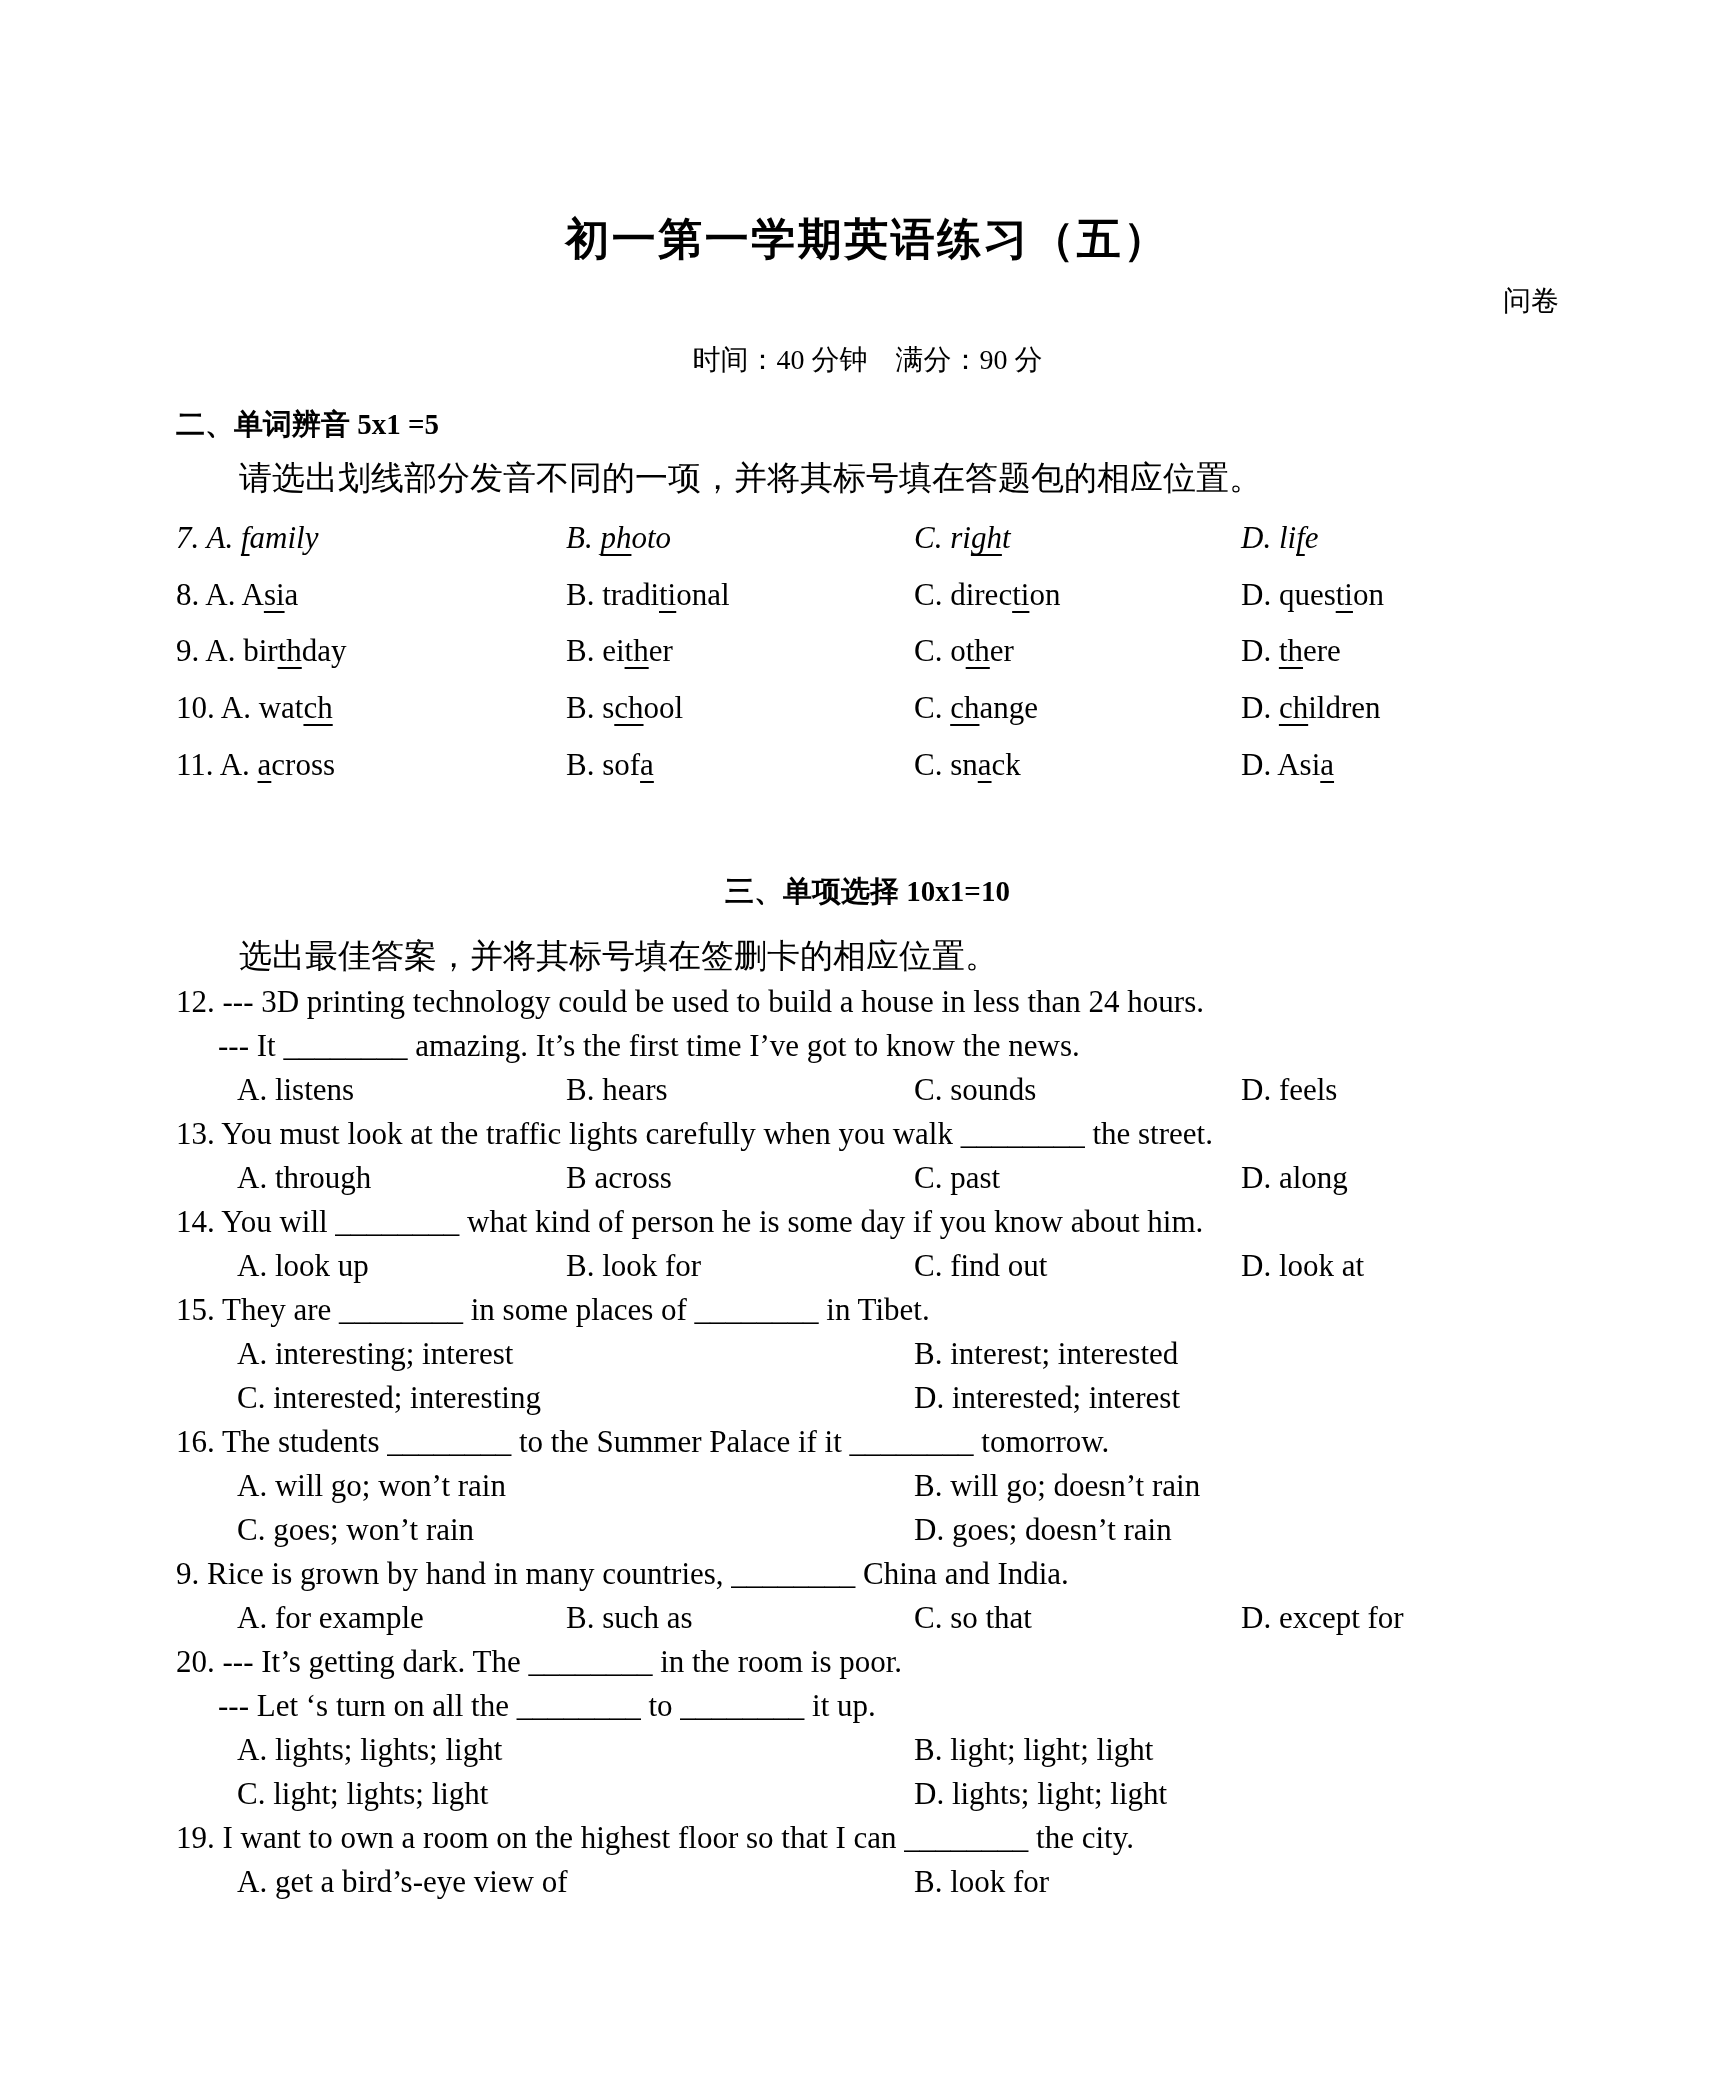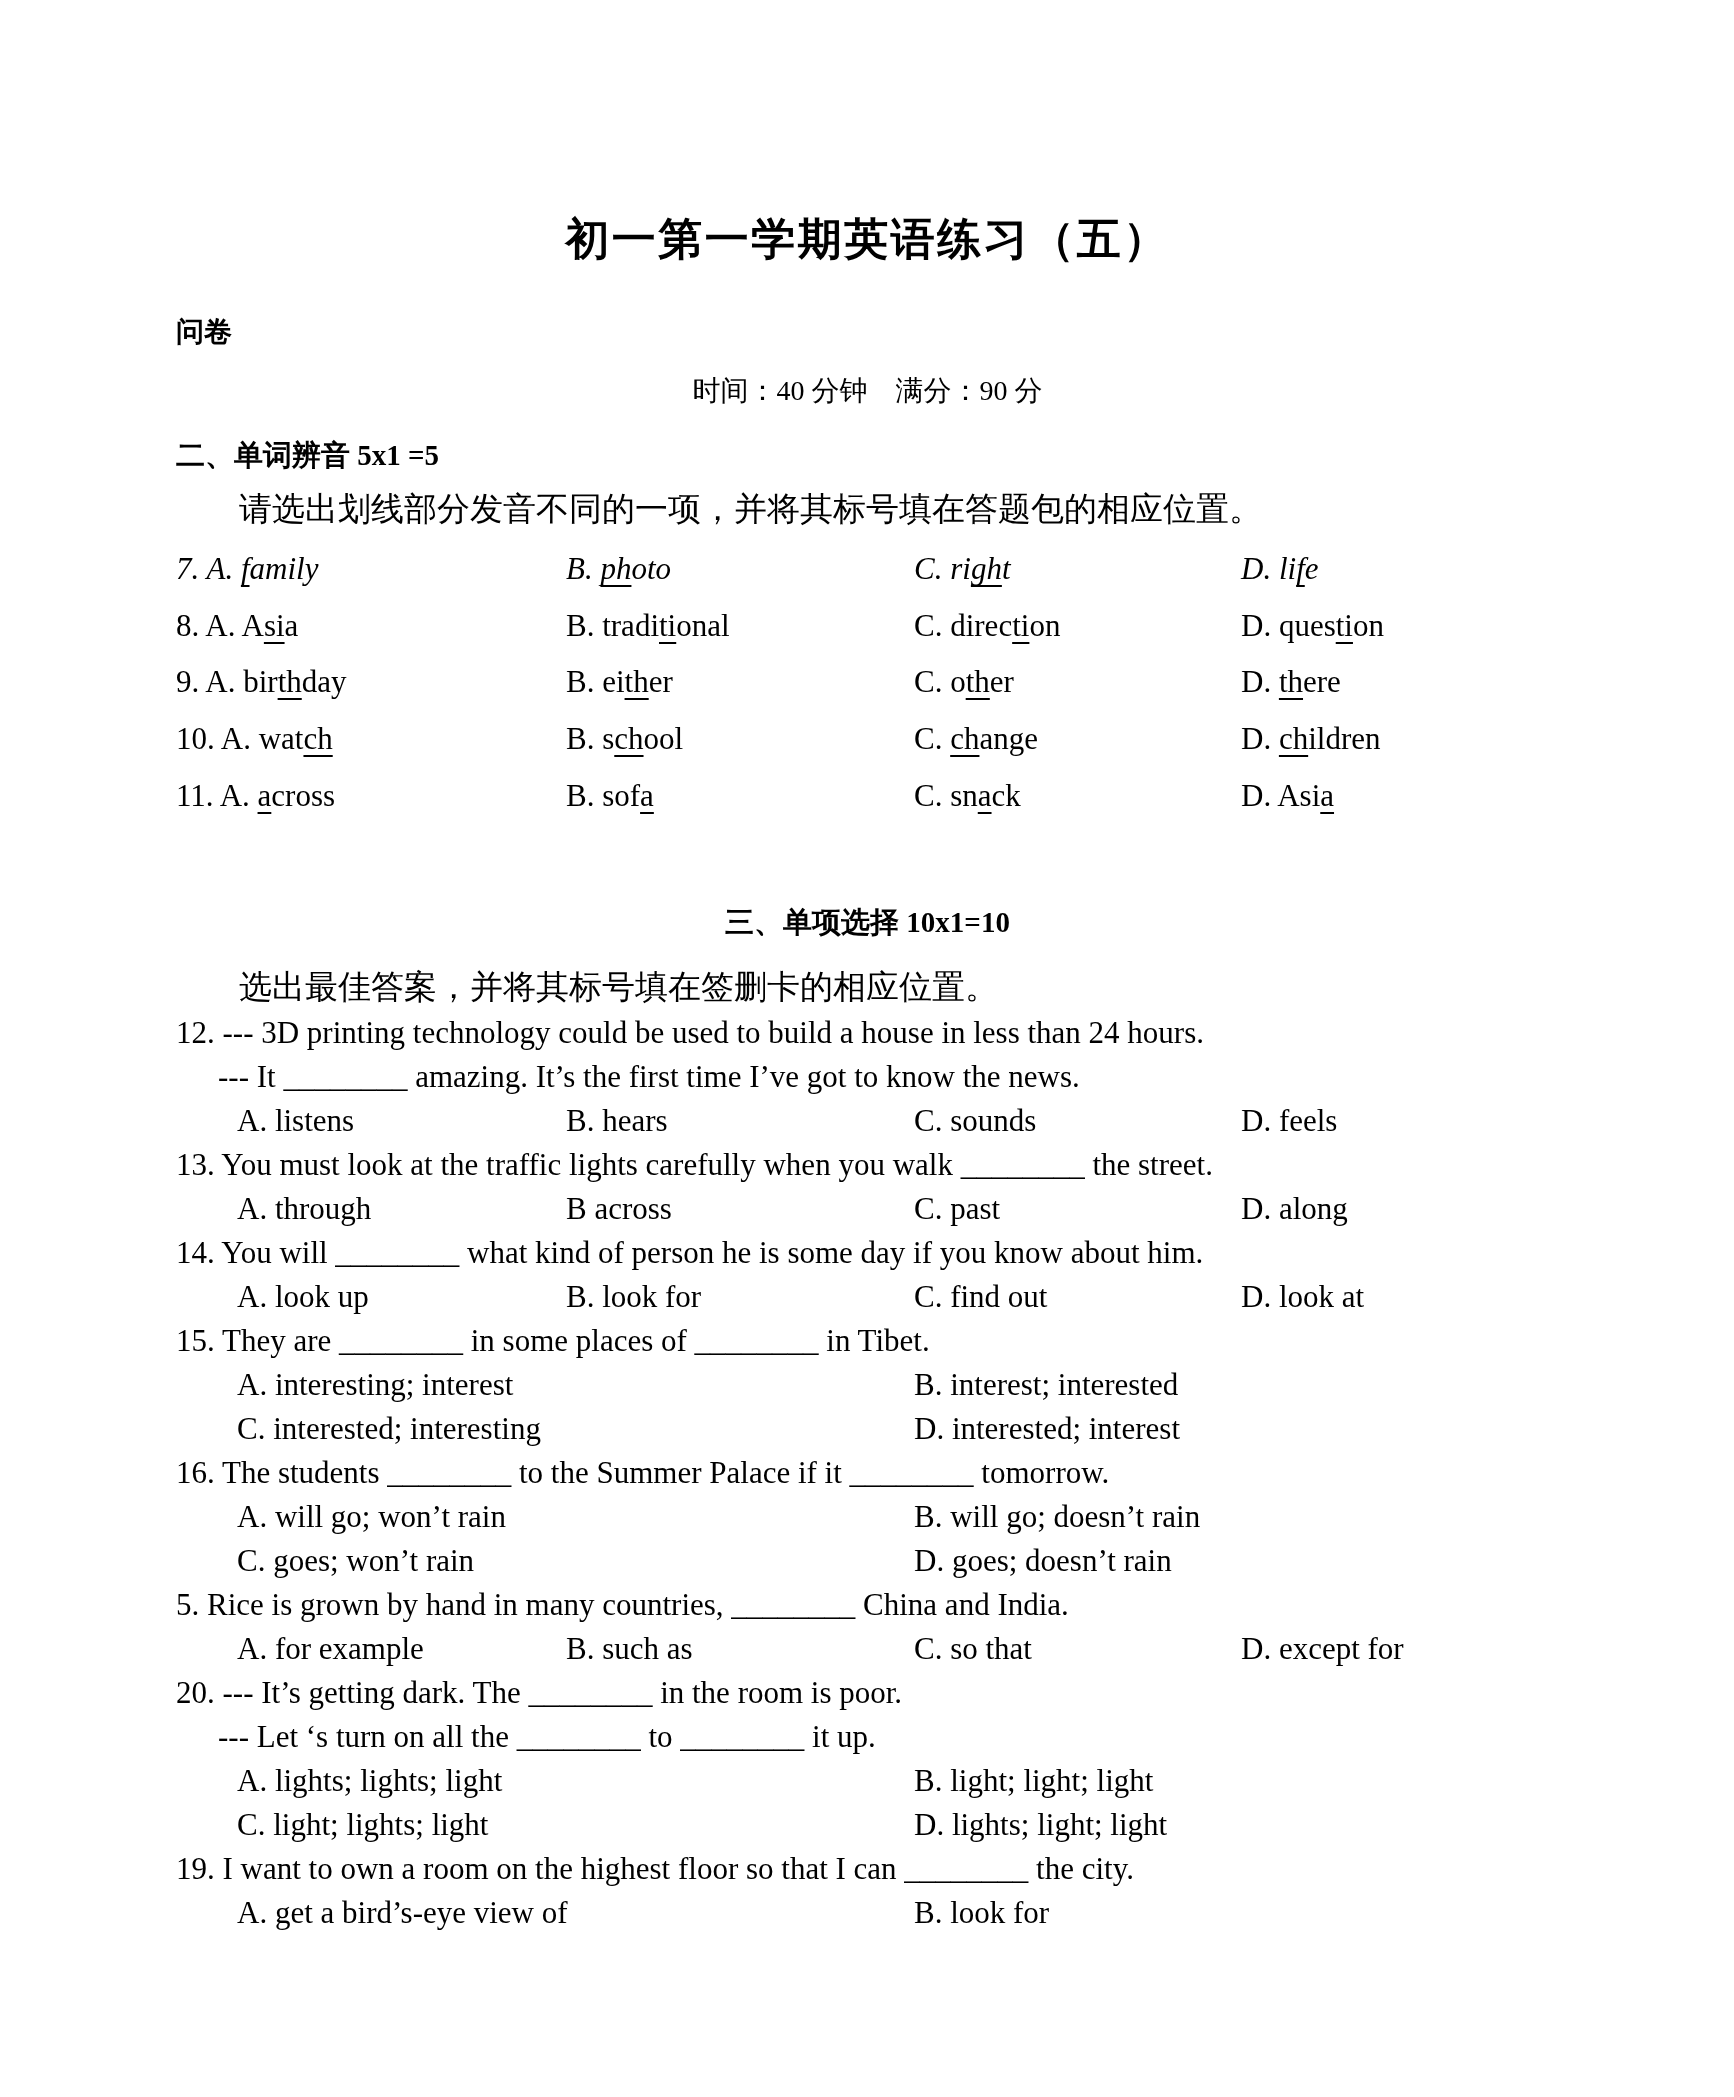--- a/index.html
+++ b/index.html
@@ -9,21 +9,21 @@
     font-family: "Liberation Serif", "DejaVu Serif", serif;
     font-size: 31px;
     position: relative; overflow: hidden;
   }
   .page { padding: 209px 176px 0 176px; }
 
   .title {
     font-size: 44px; font-weight: bold; text-align: center;
     line-height: 1.05; letter-spacing: 2.5px; margin: 8px;
   }
-  .subtitle { font-size: 28px; font-weight: bold; text-align: left; margin-top: 55px; line-height: 1; }
+  .subtitle { font-size: 28px; font-weight: normal; text-align: right; margin-top: 24px; line-height: 1; }
   .meta     { font-size: 28px; font-weight: normal; text-align: center; margin-top: 31px;  line-height: 1; }
 
   .sec-header { font-size: 29px; font-weight: bold; margin-top: 36px; line-height: 1; }
   .sec-header.s3 { margin-top: 97px; text-align: center; }
   .instruction { font-size: 33px; padding-left: 63px; margin-top: 23px; line-height: 1; }
   .instruction.s3 { margin-top: 34px; }
 
   .line { margin-top: 13px; line-height: 31px; }
   .phon { margin-top: 25.6px; }
   .phon.firstrow { margin-top: 27px; font-style: italic; }
@@ -192,21 +192,21 @@
   <div class="line">16. The students ________ to the Summer Palace if it ________ tomorrow.</div>
   <div class="line c2">
     <div class="oc first">A. will go; won’t rain</div>
     <div class="oc">B. will go; doesn’t rain</div>
   </div>
   <div class="line c2">
     <div class="oc first">C. goes; won’t rain</div>
     <div class="oc">D. goes; doesn’t rain</div>
   </div>
 
-  <div class="line">5. Rice is grown by hand in many countries, ________ China and India.</div>
+  <div class="line">9. Rice is grown by hand in many countries, ________ China and India.</div>
   <div class="line c4">
     <div class="oc first">A. for example</div>
     <div class="oc">B. such as</div>
     <div class="oc">C. so that</div>
     <div class="oc">D. except for</div>
   </div>
 
   <div class="line">20. --- It’s getting dark. The ________ in the room is poor.</div>
   <div class="line cont">--- Let ‘s turn on all the ________ to ________ it up.</div>
   <div class="line c2">

